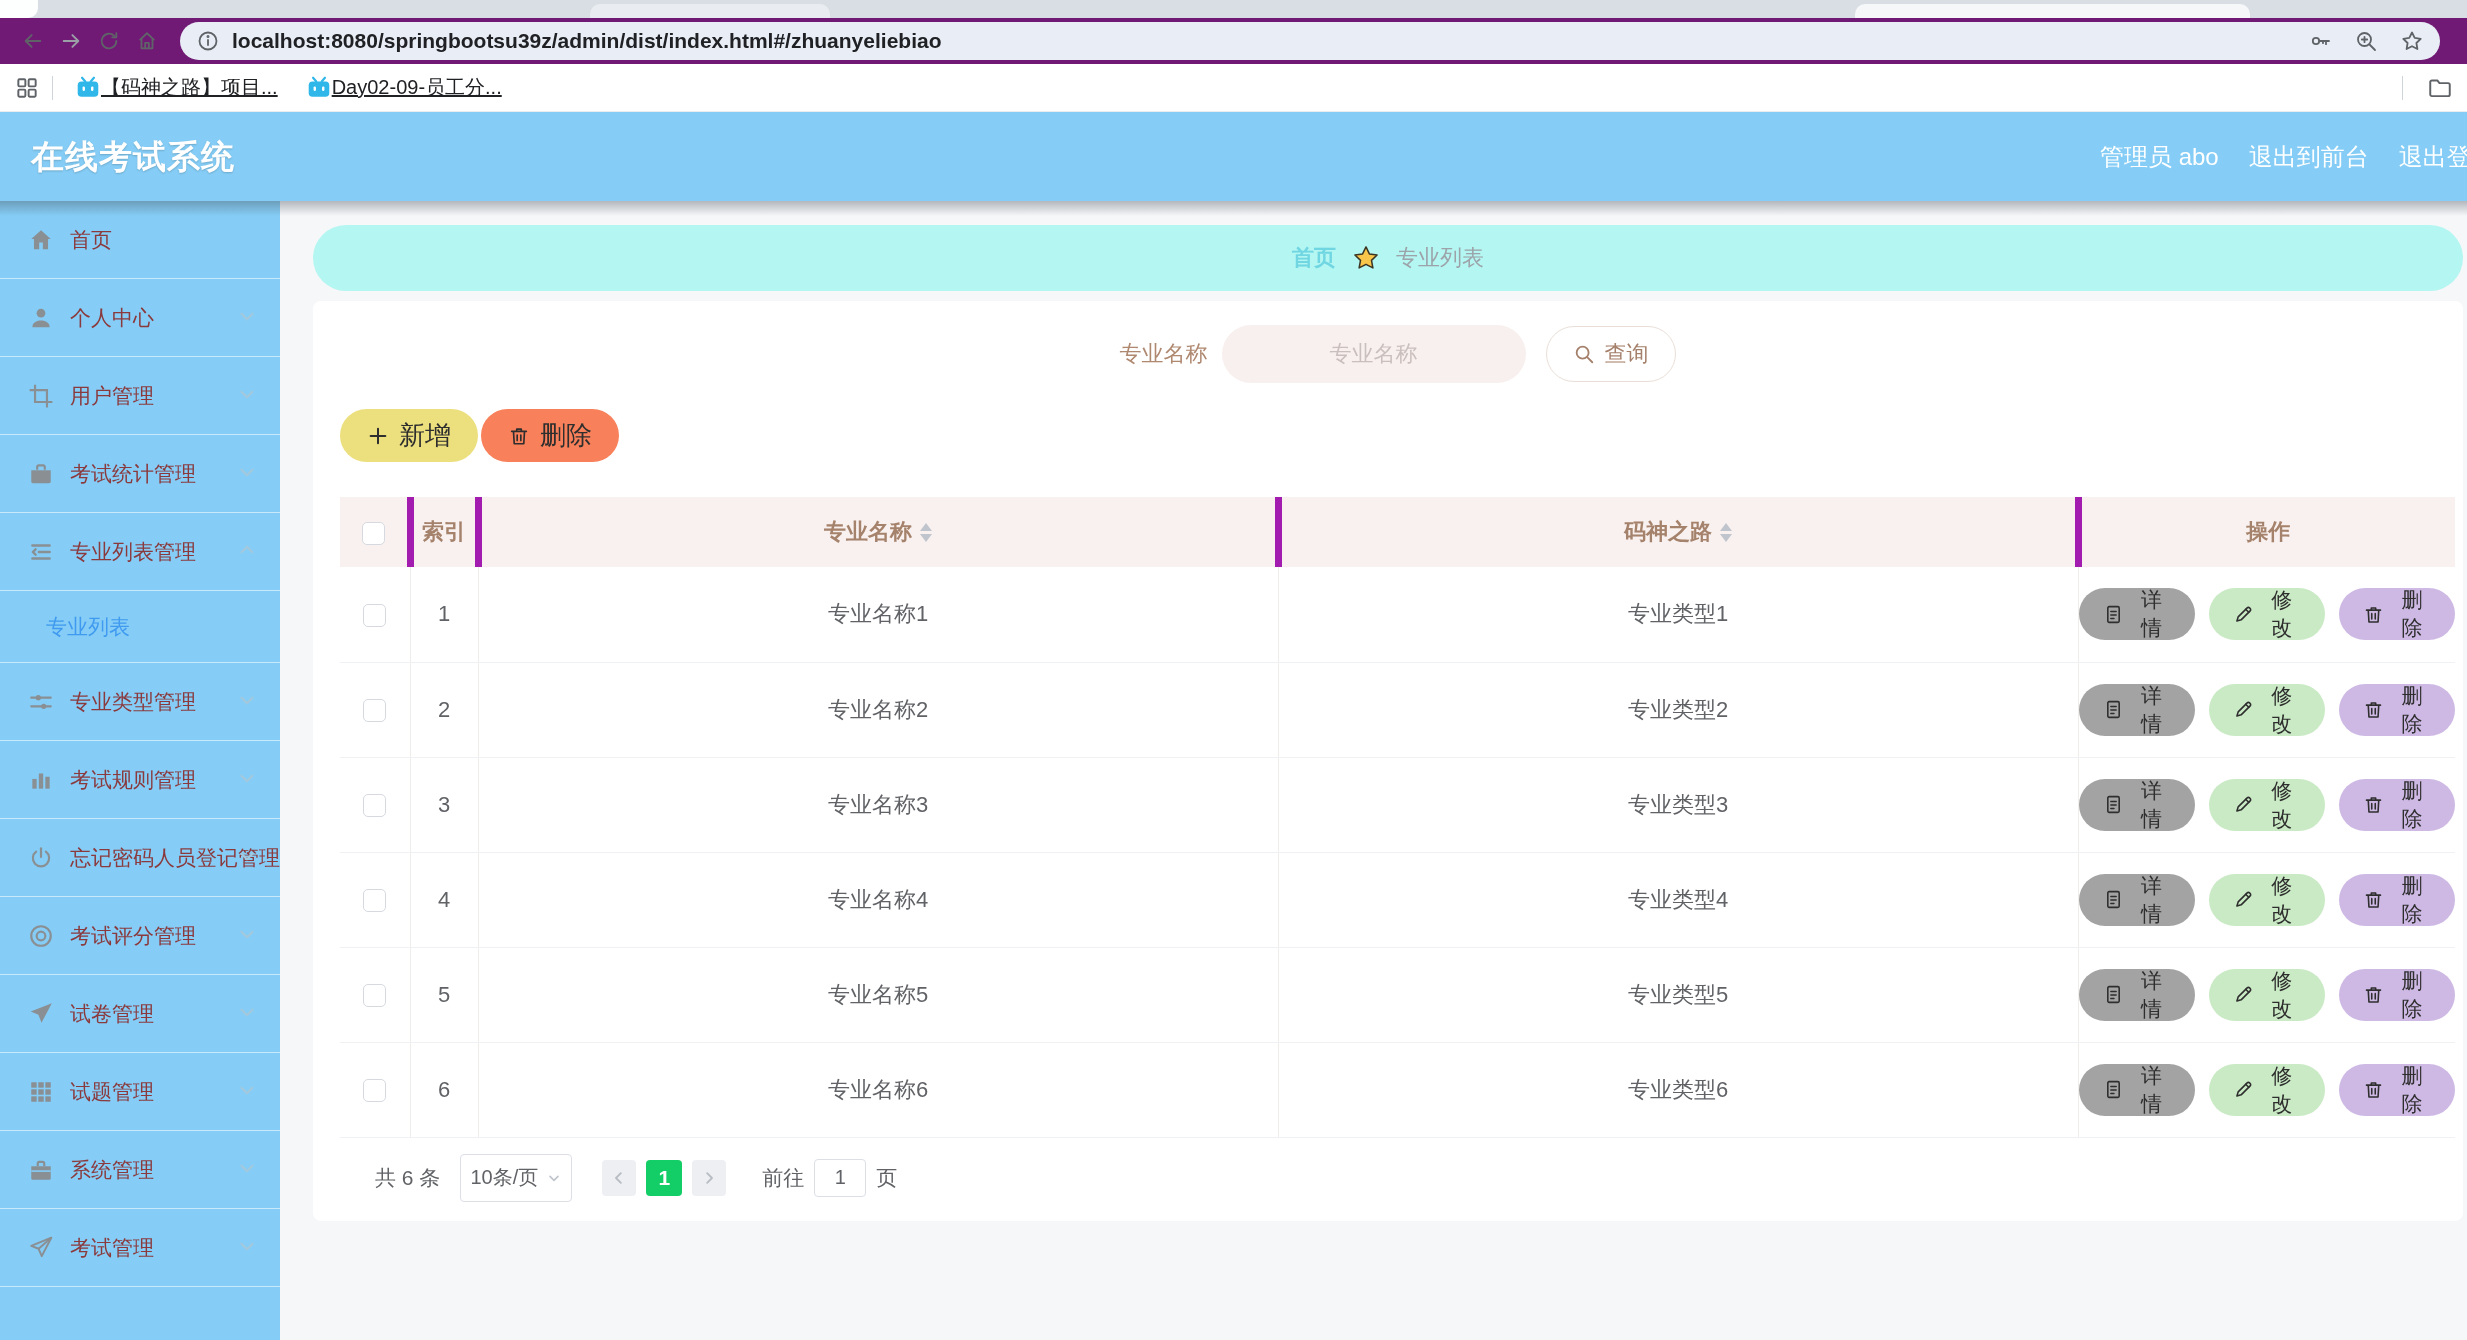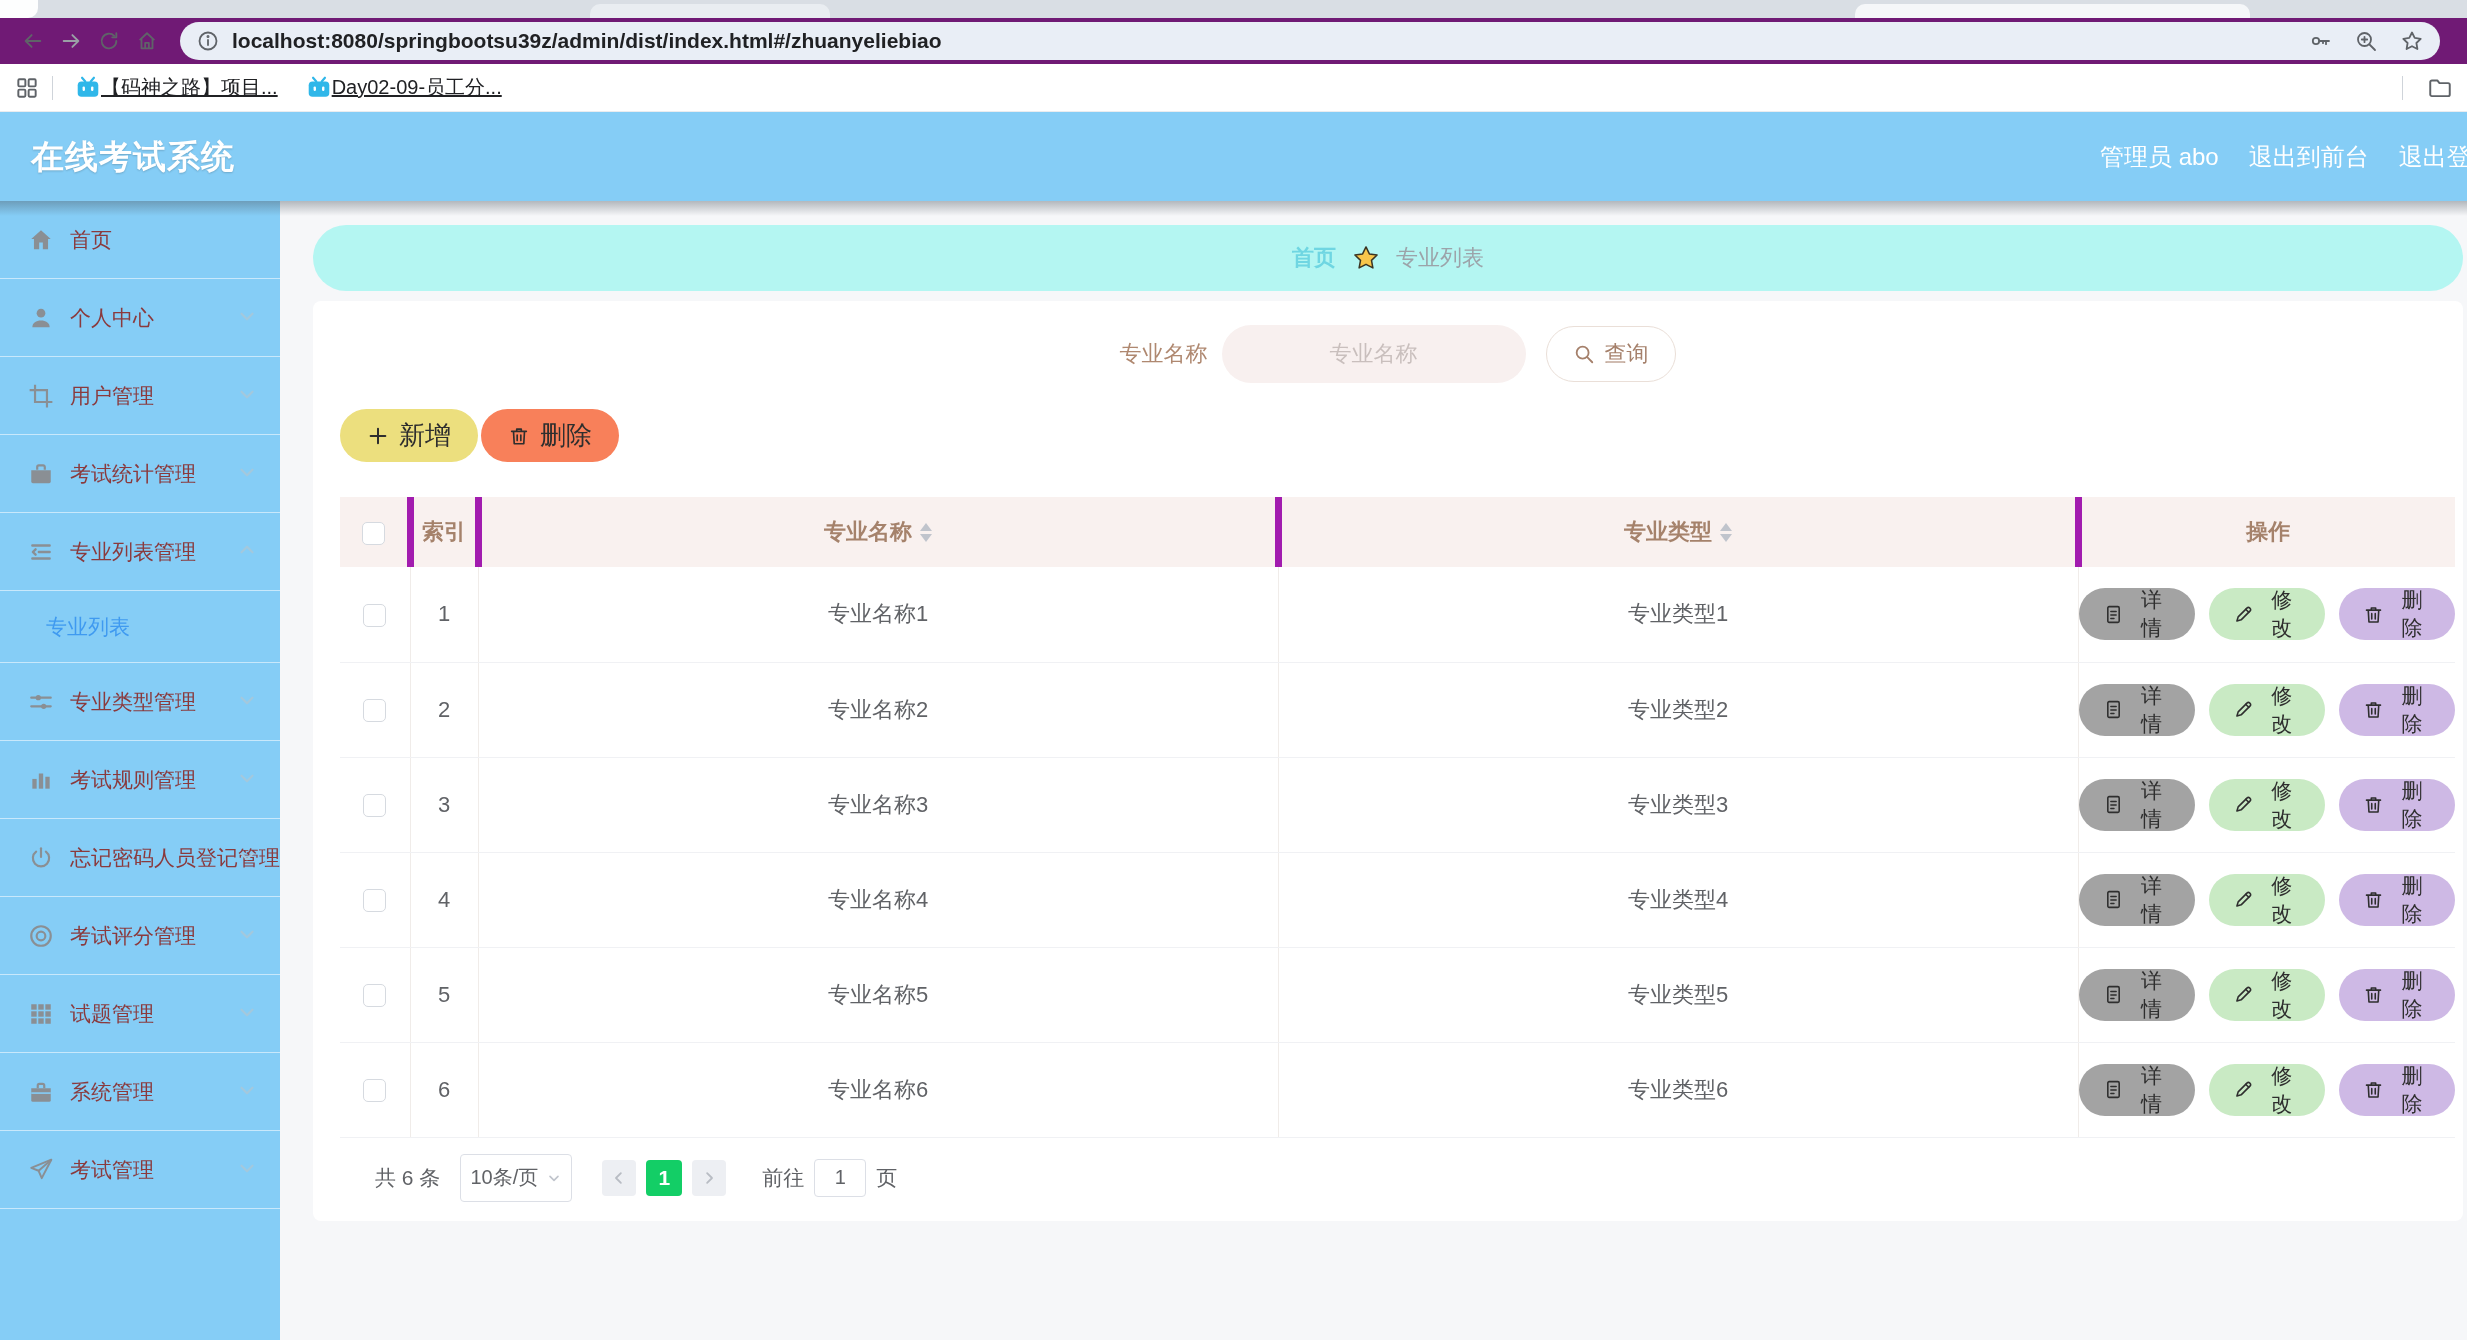--- a/index.html
+++ b/index.html
@@ -321,20 +321,31 @@
             <circle cx="12" cy="12" r="4"></circle>
           </svg>
         </span>
         <span class="menu-label">考试评分管理</span>
         <span class="chev "><svg viewBox="0 0 24 24" fill="none" stroke="currentColor" stroke-width="2.4" stroke-linecap="round" stroke-linejoin="round">
             <path d="M6 9.5l6 6 6-6"></path>
           </svg></span>
       </div>
       <div class="menu-item">
         <span class="icon">
+          <svg viewBox="0 0 24 24">
+            <path fill="currentColor" d="M22 2L2.5 9.8l7.1 2.9L12.5 20 22 2z"></path>
+          </svg>
+        </span>
+        <span class="menu-label">试卷管理</span>
+        <span class="chev "><svg viewBox="0 0 24 24" fill="none" stroke="currentColor" stroke-width="2.4" stroke-linecap="round" stroke-linejoin="round">
+            <path d="M6 9.5l6 6 6-6"></path>
+          </svg></span>
+      </div>
+      <div class="menu-item">
+        <span class="icon">
           <svg viewBox="0 0 24 24" fill="currentColor">
             <rect x="3" y="3" width="5" height="5"></rect>
             <rect x="9.5" y="3" width="5" height="5"></rect>
             <rect x="16" y="3" width="5" height="5"></rect>
             <rect x="3" y="9.5" width="5" height="5"></rect>
             <rect x="9.5" y="9.5" width="5" height="5"></rect>
             <rect x="16" y="9.5" width="5" height="5"></rect>
             <rect x="3" y="16" width="5" height="5"></rect>
             <rect x="9.5" y="16" width="5" height="5"></rect>
             <rect x="16" y="16" width="5" height="5"></rect>
@@ -434,21 +445,21 @@
                 <span class="th-inner">
                   <span>专业名称</span>
                   <span class="caret-wrap">
                     <i class="caret-up"></i>
                     <i class="caret-down"></i>
                   </span>
                 </span>
               </th>
             <th>
                 <span class="th-inner">
-                  <span>专业类型</span>
+                  <span>码神之路</span>
                   <span class="caret-wrap">
                     <i class="caret-up"></i>
                     <i class="caret-down"></i>
                   </span>
                 </span>
               </th>
             <th><span>操作</span></th>
           </tr>
         </thead>
         <tbody id="table-body">

